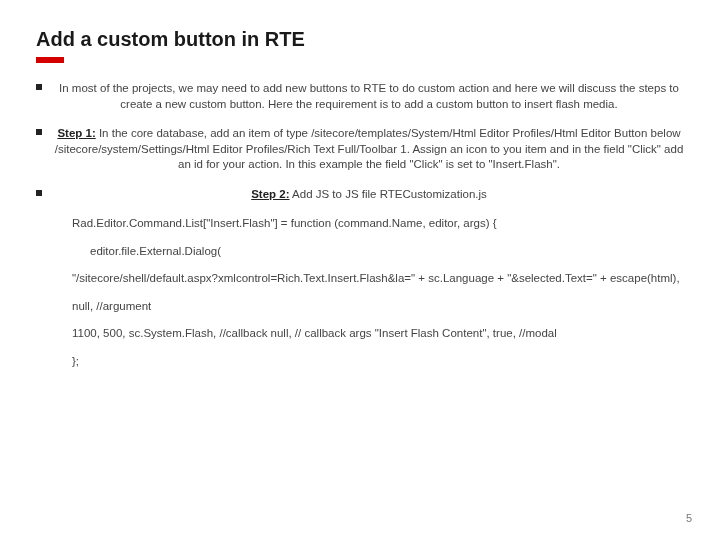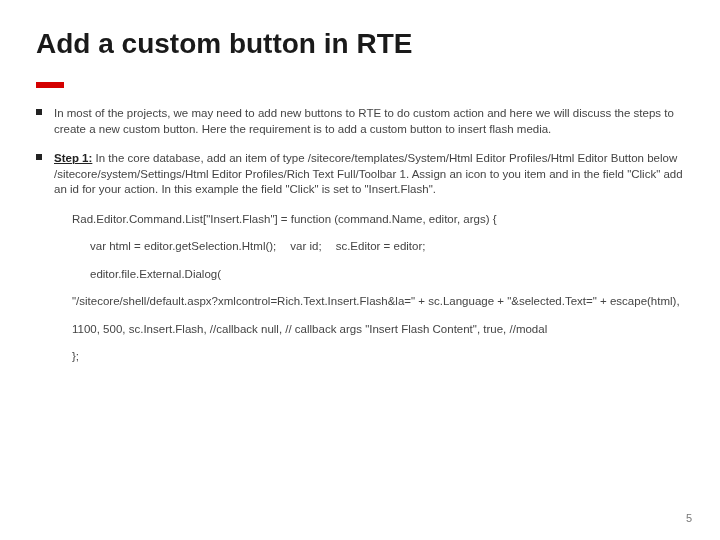--- a/index.html
+++ b/index.html
@@ -6,34 +6,35 @@
   body {
     width: 720px;
     height: 540px;
     background: #fff;
     font-family: Arial, Helvetica, sans-serif;
     color: #333;
     padding: 28px 36px 20px 36px;
     position: relative;
   }
   .title {
-    font-size: 28px;
+    font-size: 20px;
     font-weight: 700;
     color: #1a1a1a;
-    margin-bottom: 22px;
+    margin-bottom: 6px;
   }
   .accent {
     width: 28px;
     height: 6px;
     background: #d40000;
     margin-bottom: 18px;
   }
   ul.bullets {
     list-style: none;
     padding-left: 0;
+    text-align: center;
   }
   ul.bullets > li {
     position: relative;
     padding-left: 18px;
     font-size: 11.5px;
     line-height: 1.35;
     color: #444;
     margin-bottom: 14px;
   }
   ul.bullets > li::before {
@@ -69,26 +70,27 @@
 <body>
 
 <div class="title">Add a custom button in RTE</div>
 <div class="accent"></div>
 
 <ul class="bullets">
   <li>In most of the projects, we may need to add new buttons to RTE to do custom action and here we will discuss the steps to create a new custom button. Here the requirement is to add a custom button to insert flash media.</li>
   <li>
     <span class="step-label">Step 1:</span><span> In the core database, add an item of type /sitecore/templates/System/Html Editor Profiles/Html Editor Button below /sitecore/system/Settings/Html Editor Profiles/Rich Text Full/Toolbar 1. Assign an icon to you item and in the field "Click" add an id for your action. In this example the field "Click" is set to "Insert.Flash".</span>
   </li>
+  <li>
+    <span class="step-label">Step 2:</span><span> Add JS  to JS file RTECustomization.js</span>
+  </li>
 </ul>
 
 <div class="code-area">
   <div class="code-line">Rad.Editor.Command.List["Insert.Flash"] = function (command.Name, editor, args) {</div>
-  <div class="code-line indent1">
-    <span>var html = editor.getSelection.Html();</span><span class="inline-gap"></span><span>var id;</span><span class="inline-gap"></span><span>sc.Editor = editor;</span>
-  </div>
   <div class="code-line indent1">editor.file.External.Dialog(</div>
   <div class="code-line">"/sitecore/shell/default.aspx?xmlcontrol=Rich.Text.Insert.Flash&amp;la=" + sc.Language + "&amp;selected.Text=" + escape(html),</div>
-  <div class="code-line"> 1100, 500, sc.Insert.Flash, //callback null, // callback args "Insert Flash Content", true, //modal</div>
+  <div class="code-line">null, //argument</div>
+  <div class="code-line"> 1100, 500, sc.System.Flash, //callback null, // callback args "Insert Flash Content", true, //modal</div>
   <div class="code-line">};</div>
 </div>
 
 <div class="page-num">5</div>
 
 </body></html>

